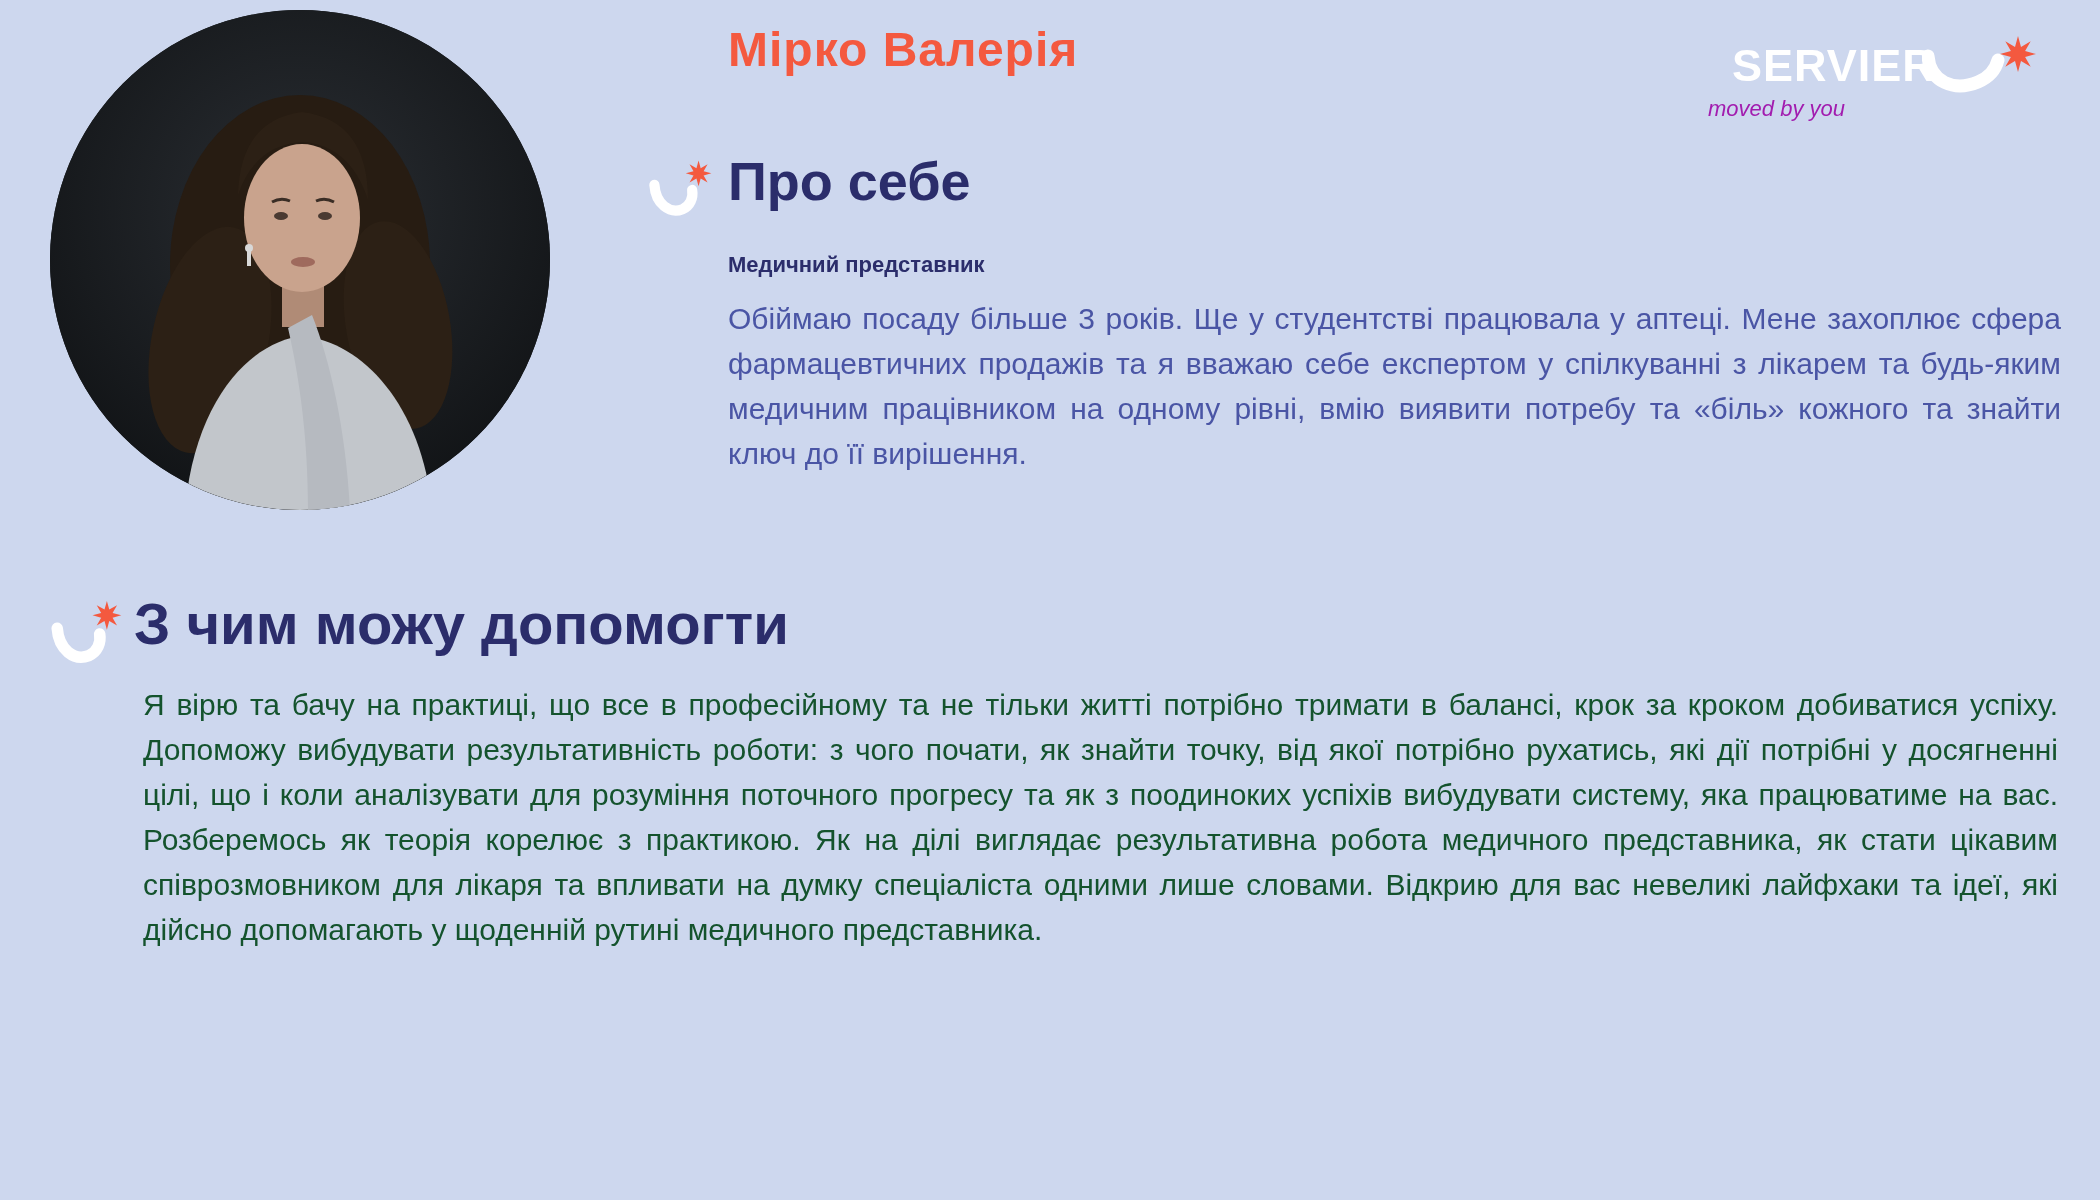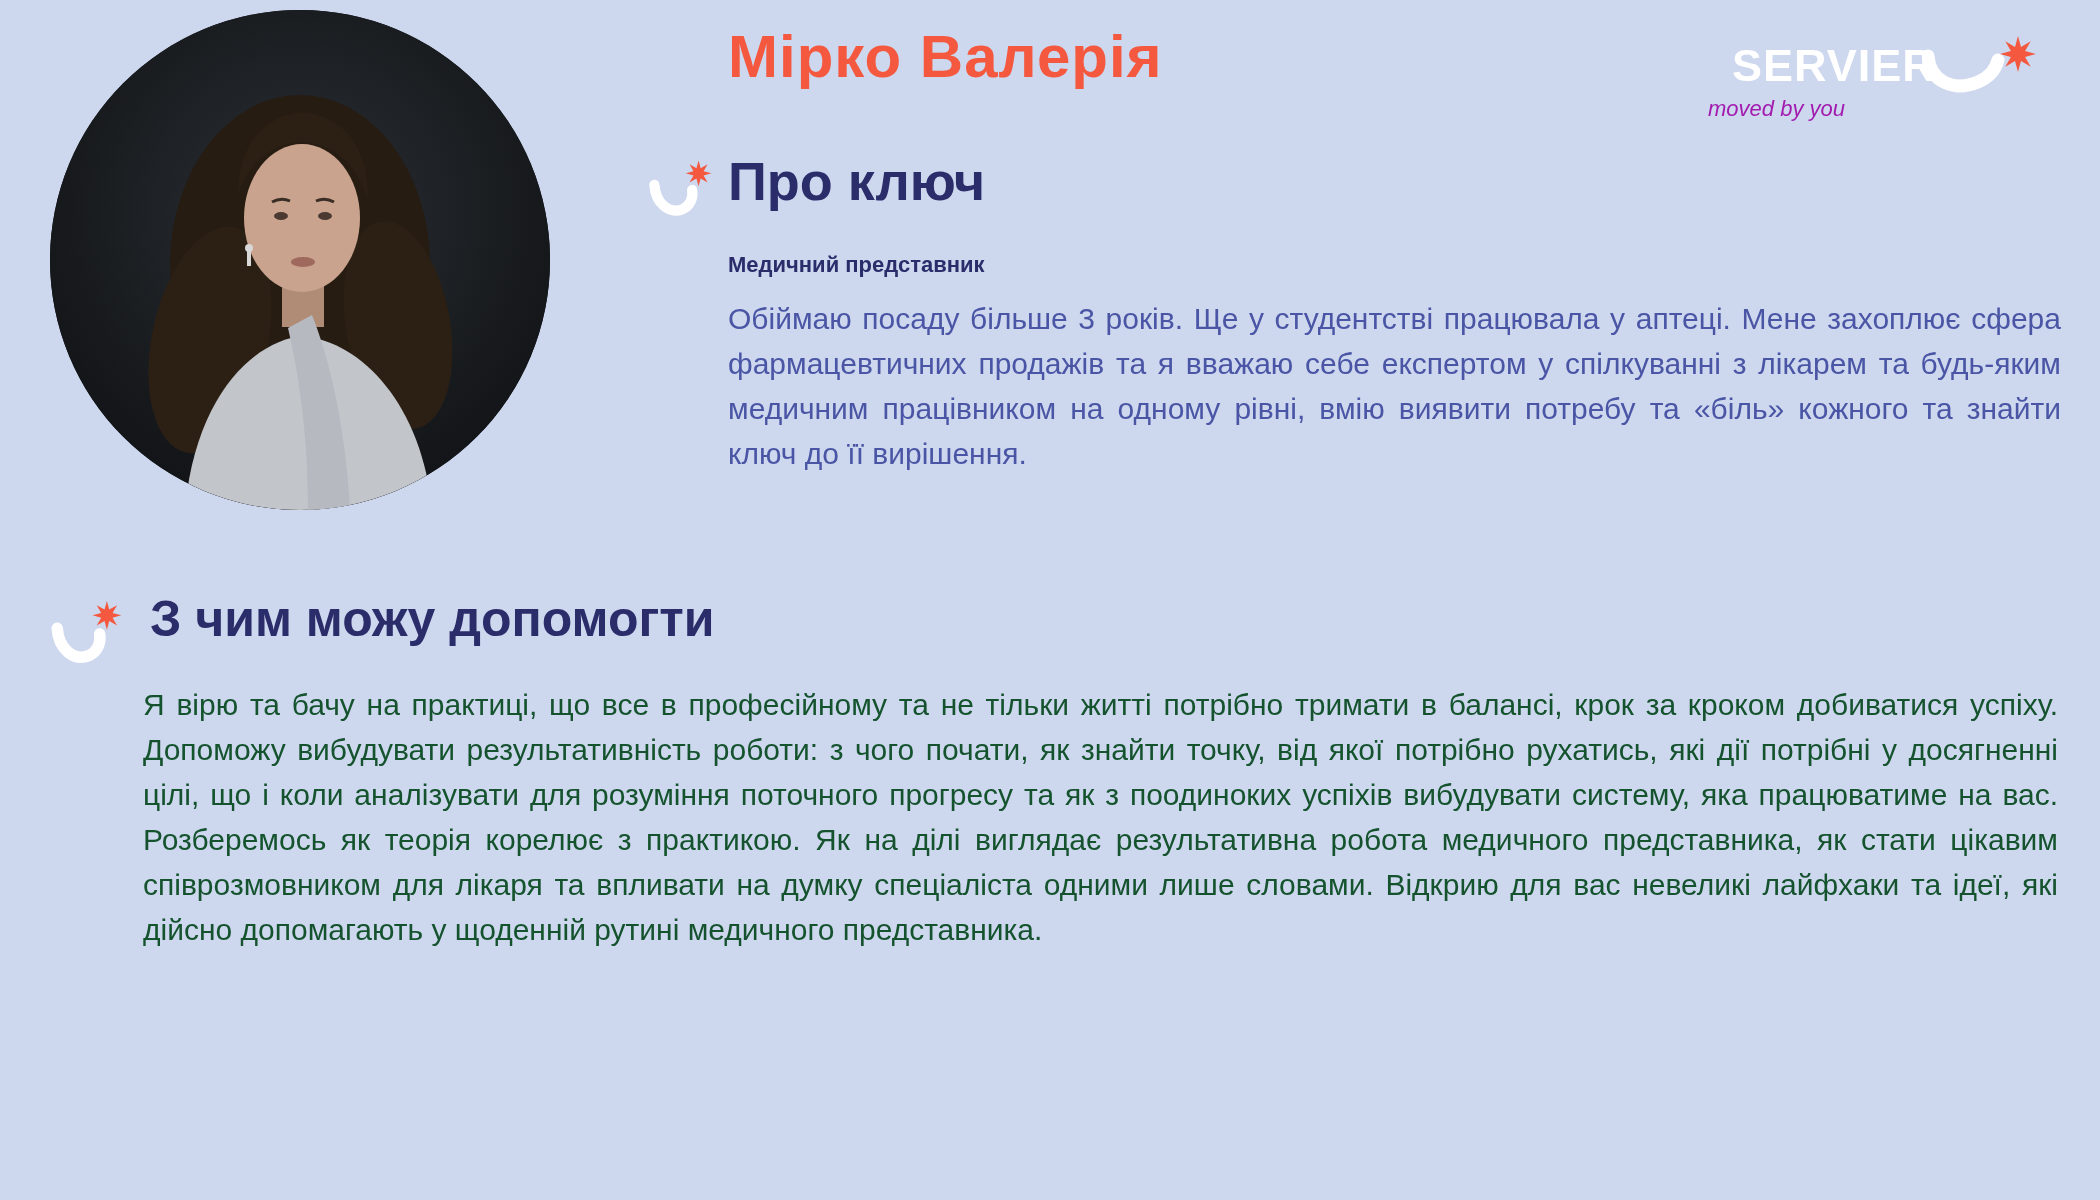--- a/index.html
+++ b/index.html
@@ -13,21 +13,21 @@
   
   .photo {
     position:absolute; left:50px; top:10px; width:500px; height:500px;
     border-radius:50%; overflow:hidden; background:#15181b;
   }
   .photo svg { display:block; width:100%; height:100%; }
 
   
   .name {
     position:absolute; left:728px; top:22px;
-    font-size:60px; font-weight:700; color:#f4593f; letter-spacing:1px;
+    font-size:48px; font-weight:700; color:#f4593f; letter-spacing:1px;
     white-space:nowrap;
   }
   .about-heading {
     position:absolute; left:728px; top:150px;
     font-size:54px; font-weight:700; color:#2b2d6b; white-space:nowrap;
   }
   .icon-smile { position:absolute; width:64px; height:64px; }
   .icon-about { left:648px; top:158px; }
   .icon-help  { left:50px;  top:598px; width:72px; height:72px; }
 
@@ -36,22 +36,22 @@
     font-size:22px; font-weight:700; color:#2b2d6b;
   }
   .about-text {
     position:absolute; left:728px; top:296px; width:1333px;
     font-size:30px; line-height:45px; color:#4a55a5;
     text-align:justify; margin:0;
   }
 
   
   .help-heading {
-    position:absolute; left:150px; top:590px;
-    font-size:50px; font-weight:700; color:#2b2d6b; white-space:nowrap;
+    position:absolute; left:134px; top:590px;
+    font-size:58px; font-weight:700; color:#2b2d6b; white-space:nowrap;
   }
   .help-text {
     position:absolute; left:143px; top:682px; width:1915px;
     font-size:30px; line-height:45px; color:#14532d;
     text-align:justify; margin:0;
   }
 
   
   .logo { position:absolute; left:1700px; top:40px; width:345px; height:95px; }
   .wordmark {
@@ -104,21 +104,21 @@
       <rect x="197" y="240" width="4" height="16" fill="#d8d8d8"></rect>
     </svg>
   </div>
 
   <div class="name">Мірко Валерія</div>
 
   <svg class="icon-smile icon-about" viewBox="0 0 100 100">
     <path d="M10,42 C12,72 34,88 54,80 C66,75 71,62 69,50" fill="none" stroke="#ffffff" stroke-width="16" stroke-linecap="round"></path>
     <polygon transform="translate(79,24)" fill="#f4593f" points="20,0 7.9,3.3 14.1,14.1 3.3,7.9 0,20 -3.3,7.9 -14.1,14.1 -7.9,3.3 -20,0 -7.9,-3.3 -14.1,-14.1 -3.3,-7.9 0,-20 3.3,-7.9 14.1,-14.1 7.9,-3.3"></polygon>
   </svg>
-  <div class="about-heading">Про ключ</div>
+  <div class="about-heading">Про себе</div>
 
   <div class="role">Медичний представник</div>
 
   <p class="about-text">Обіймаю посаду більше 3 років. Ще у студентстві працювала у аптеці. Мене захоплює сфера фармацевтичних продажів та я вважаю себе експертом у спілкуванні з лікарем та будь-яким медичним працівником на одному рівні, вмію виявити потребу та «біль» кожного та знайти ключ до її вирішення.</p>
 
   <svg class="icon-smile icon-help" viewBox="0 0 100 100">
     <path d="M10,42 C12,72 34,88 54,80 C66,75 71,62 69,50" fill="none" stroke="#ffffff" stroke-width="16" stroke-linecap="round"></path>
     <polygon transform="translate(79,24)" fill="#f4593f" points="20,0 7.9,3.3 14.1,14.1 3.3,7.9 0,20 -3.3,7.9 -14.1,14.1 -7.9,3.3 -20,0 -7.9,-3.3 -14.1,-14.1 -3.3,-7.9 0,-20 3.3,-7.9 14.1,-14.1 7.9,-3.3"></polygon>
   </svg>
   <div class="help-heading">З чим можу допомогти</div>

